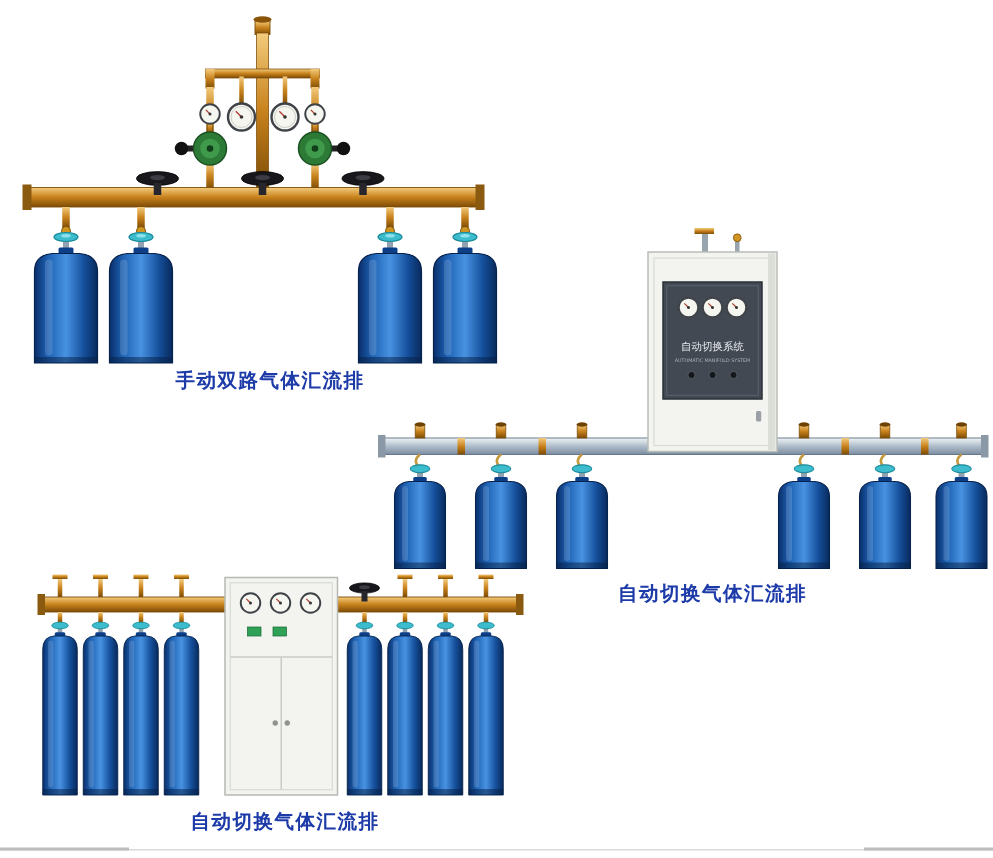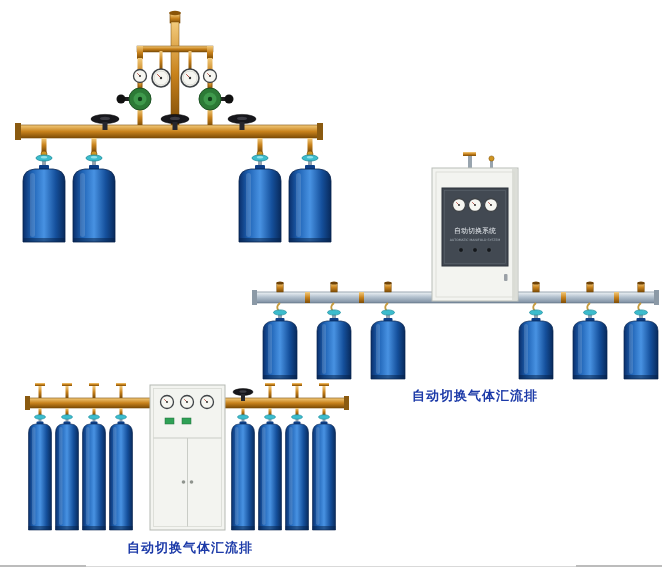--- a/index.html
+++ b/index.html
@@ -155,20 +155,21 @@
         <circle cx="84" cy="148" r="3" fill="#cf9522" stroke="#7a4c08" stroke-width="0.6"></circle>
         <circle cx="250" cy="148" r="3" fill="#cf9522" stroke="#7a4c08" stroke-width="0.6"></circle>
         <circle cx="300" cy="148" r="3" fill="#cf9522" stroke="#7a4c08" stroke-width="0.6"></circle>
       </g>
       <use href="#cyl-lg" x="11" y="148"></use>
       <use href="#cyl-lg" x="61" y="148"></use>
       <use href="#cyl-lg" x="227" y="148"></use>
       <use href="#cyl-lg" x="277" y="148"></use>
     </svg>
   </div>
+  <div class="caption cap1">手动双路气体汇流排</div>
 
   <div class="product p2">
     <svg viewBox="0 0 414 240">
       <g>
         <rect x="7" y="140" width="400" height="11" fill="url(#gradAlum)" stroke="#5c6e80" stroke-width="0.6"></rect>
         <rect x="4" y="138" width="5" height="15" fill="#8b99a6"></rect>
         <rect x="406" y="138" width="5" height="15" fill="#8b99a6"></rect>
         <rect x="57" y="140" width="5" height="11" fill="url(#gradBrass)"></rect>
         <rect x="111" y="140" width="5" height="11" fill="url(#gradBrass)"></rect>
         <rect x="313" y="140" width="5" height="11" fill="url(#gradBrass)"></rect>

